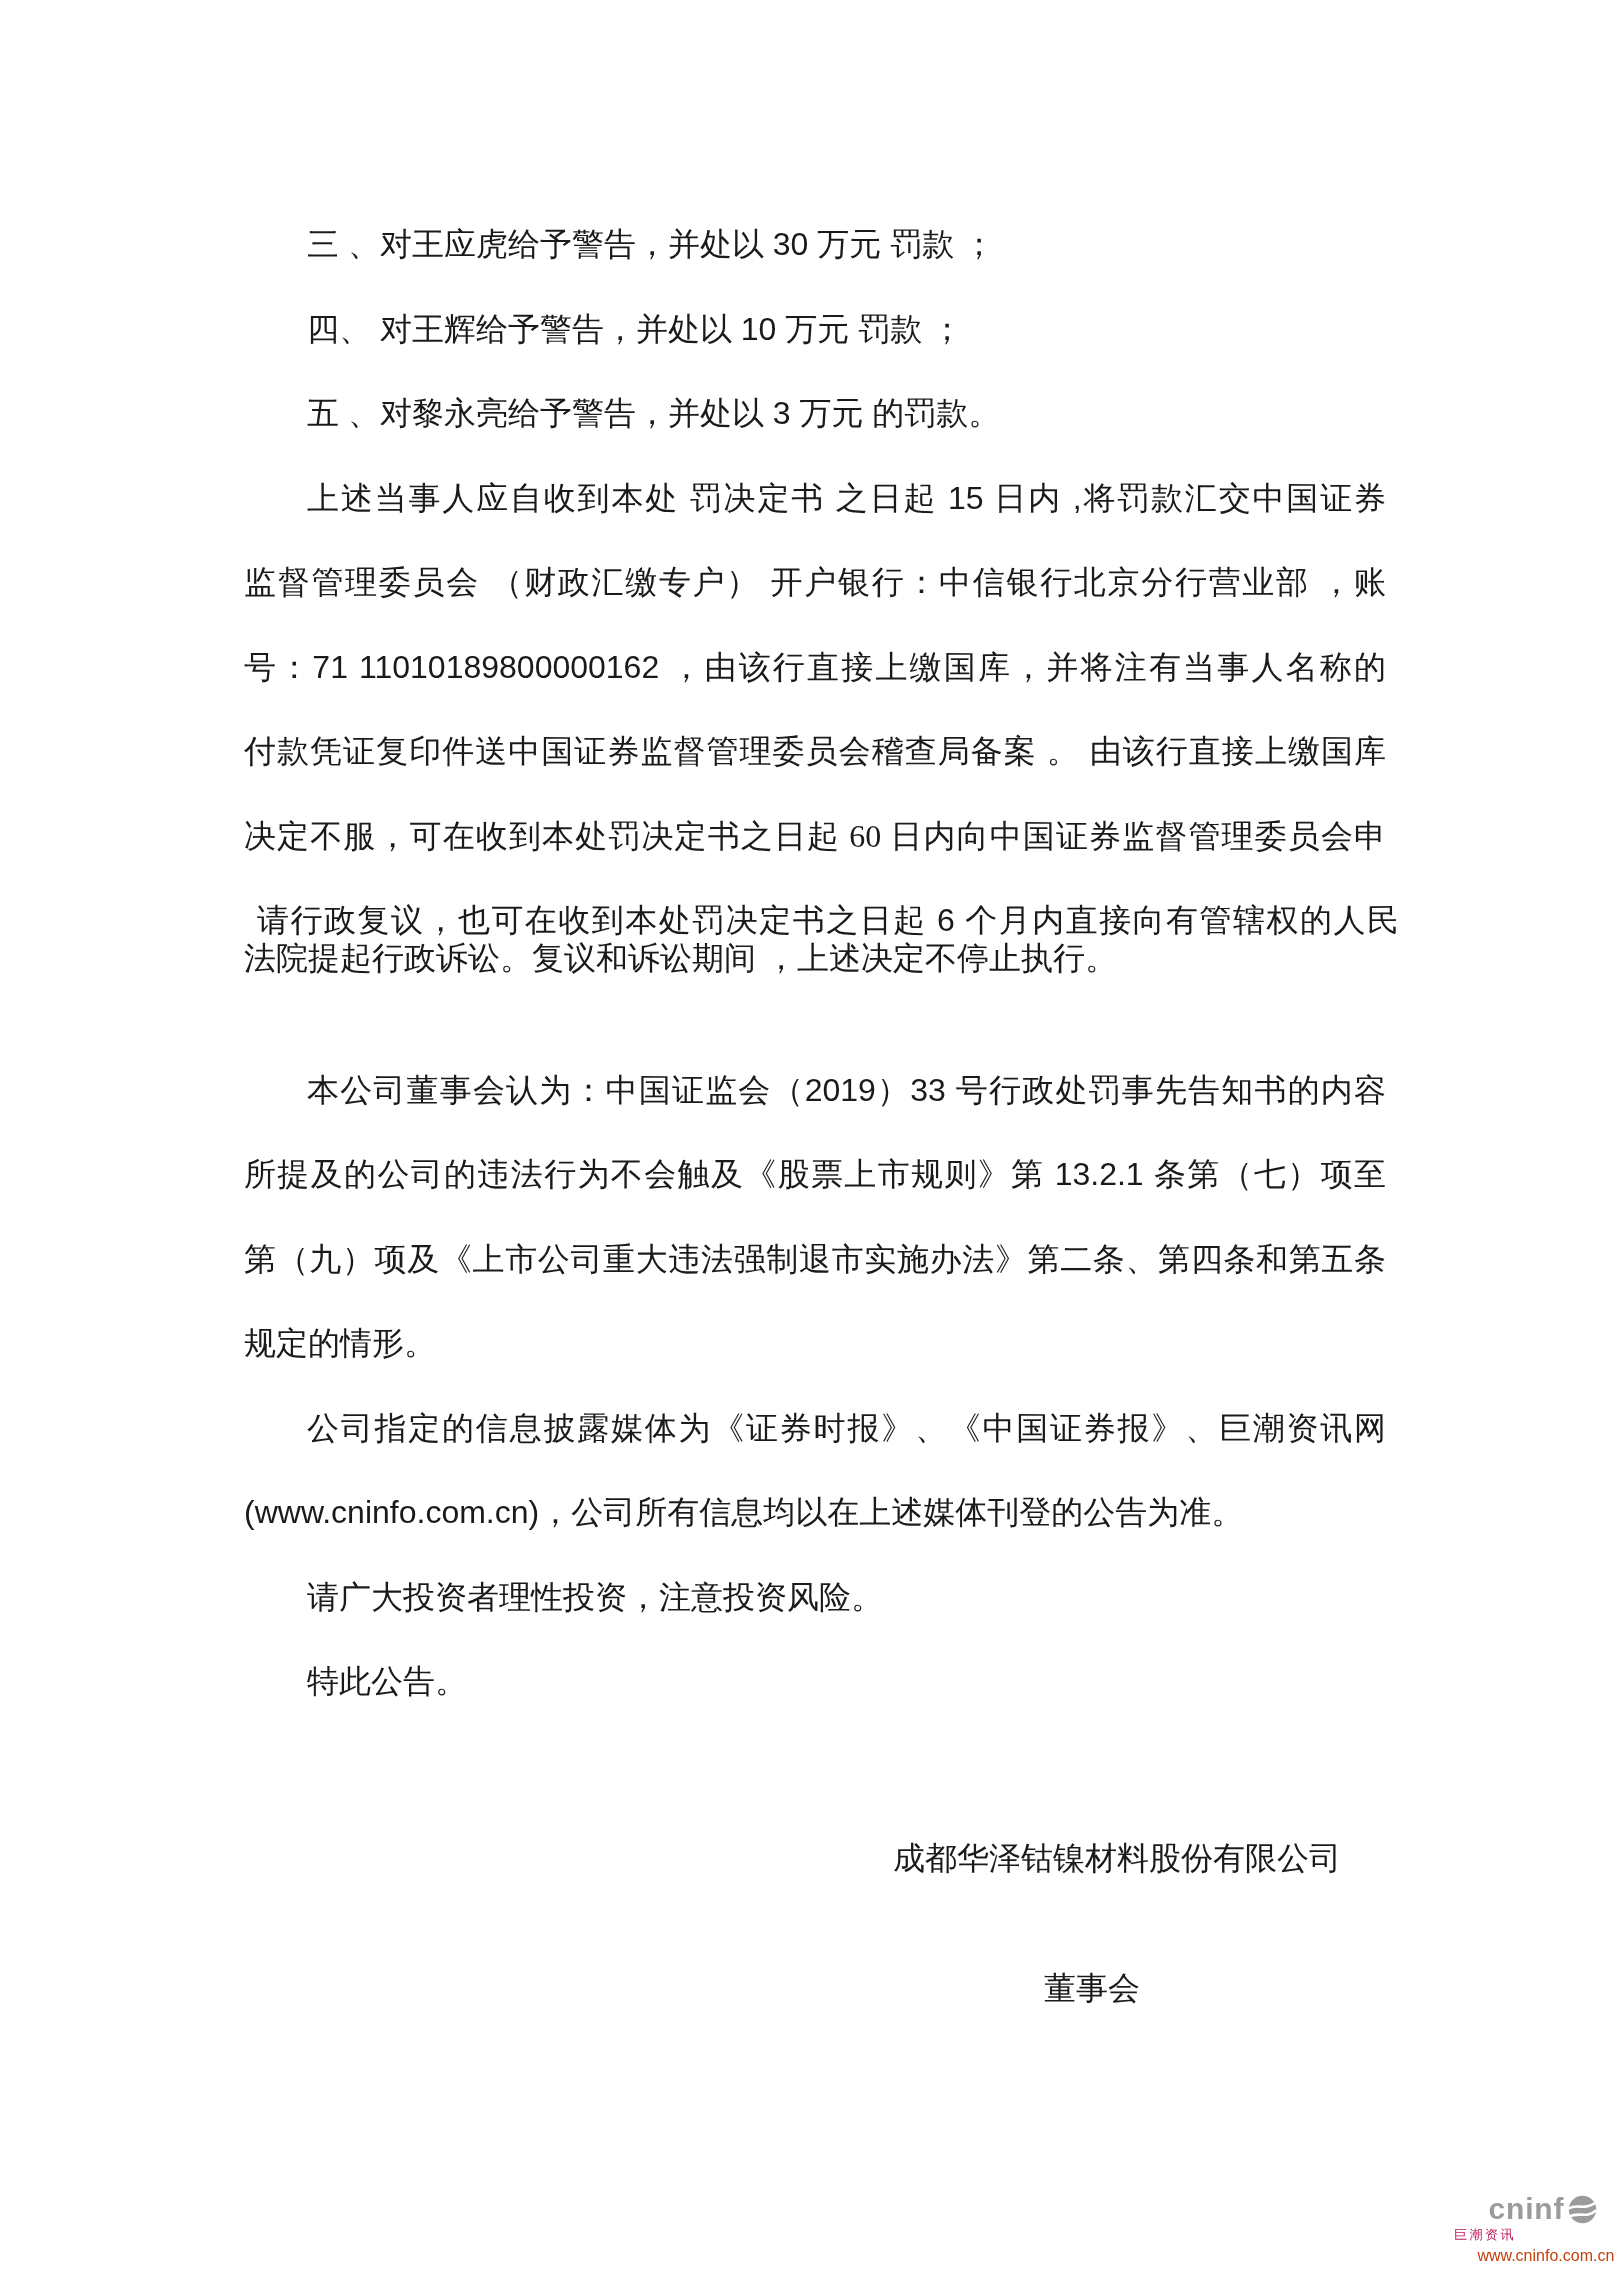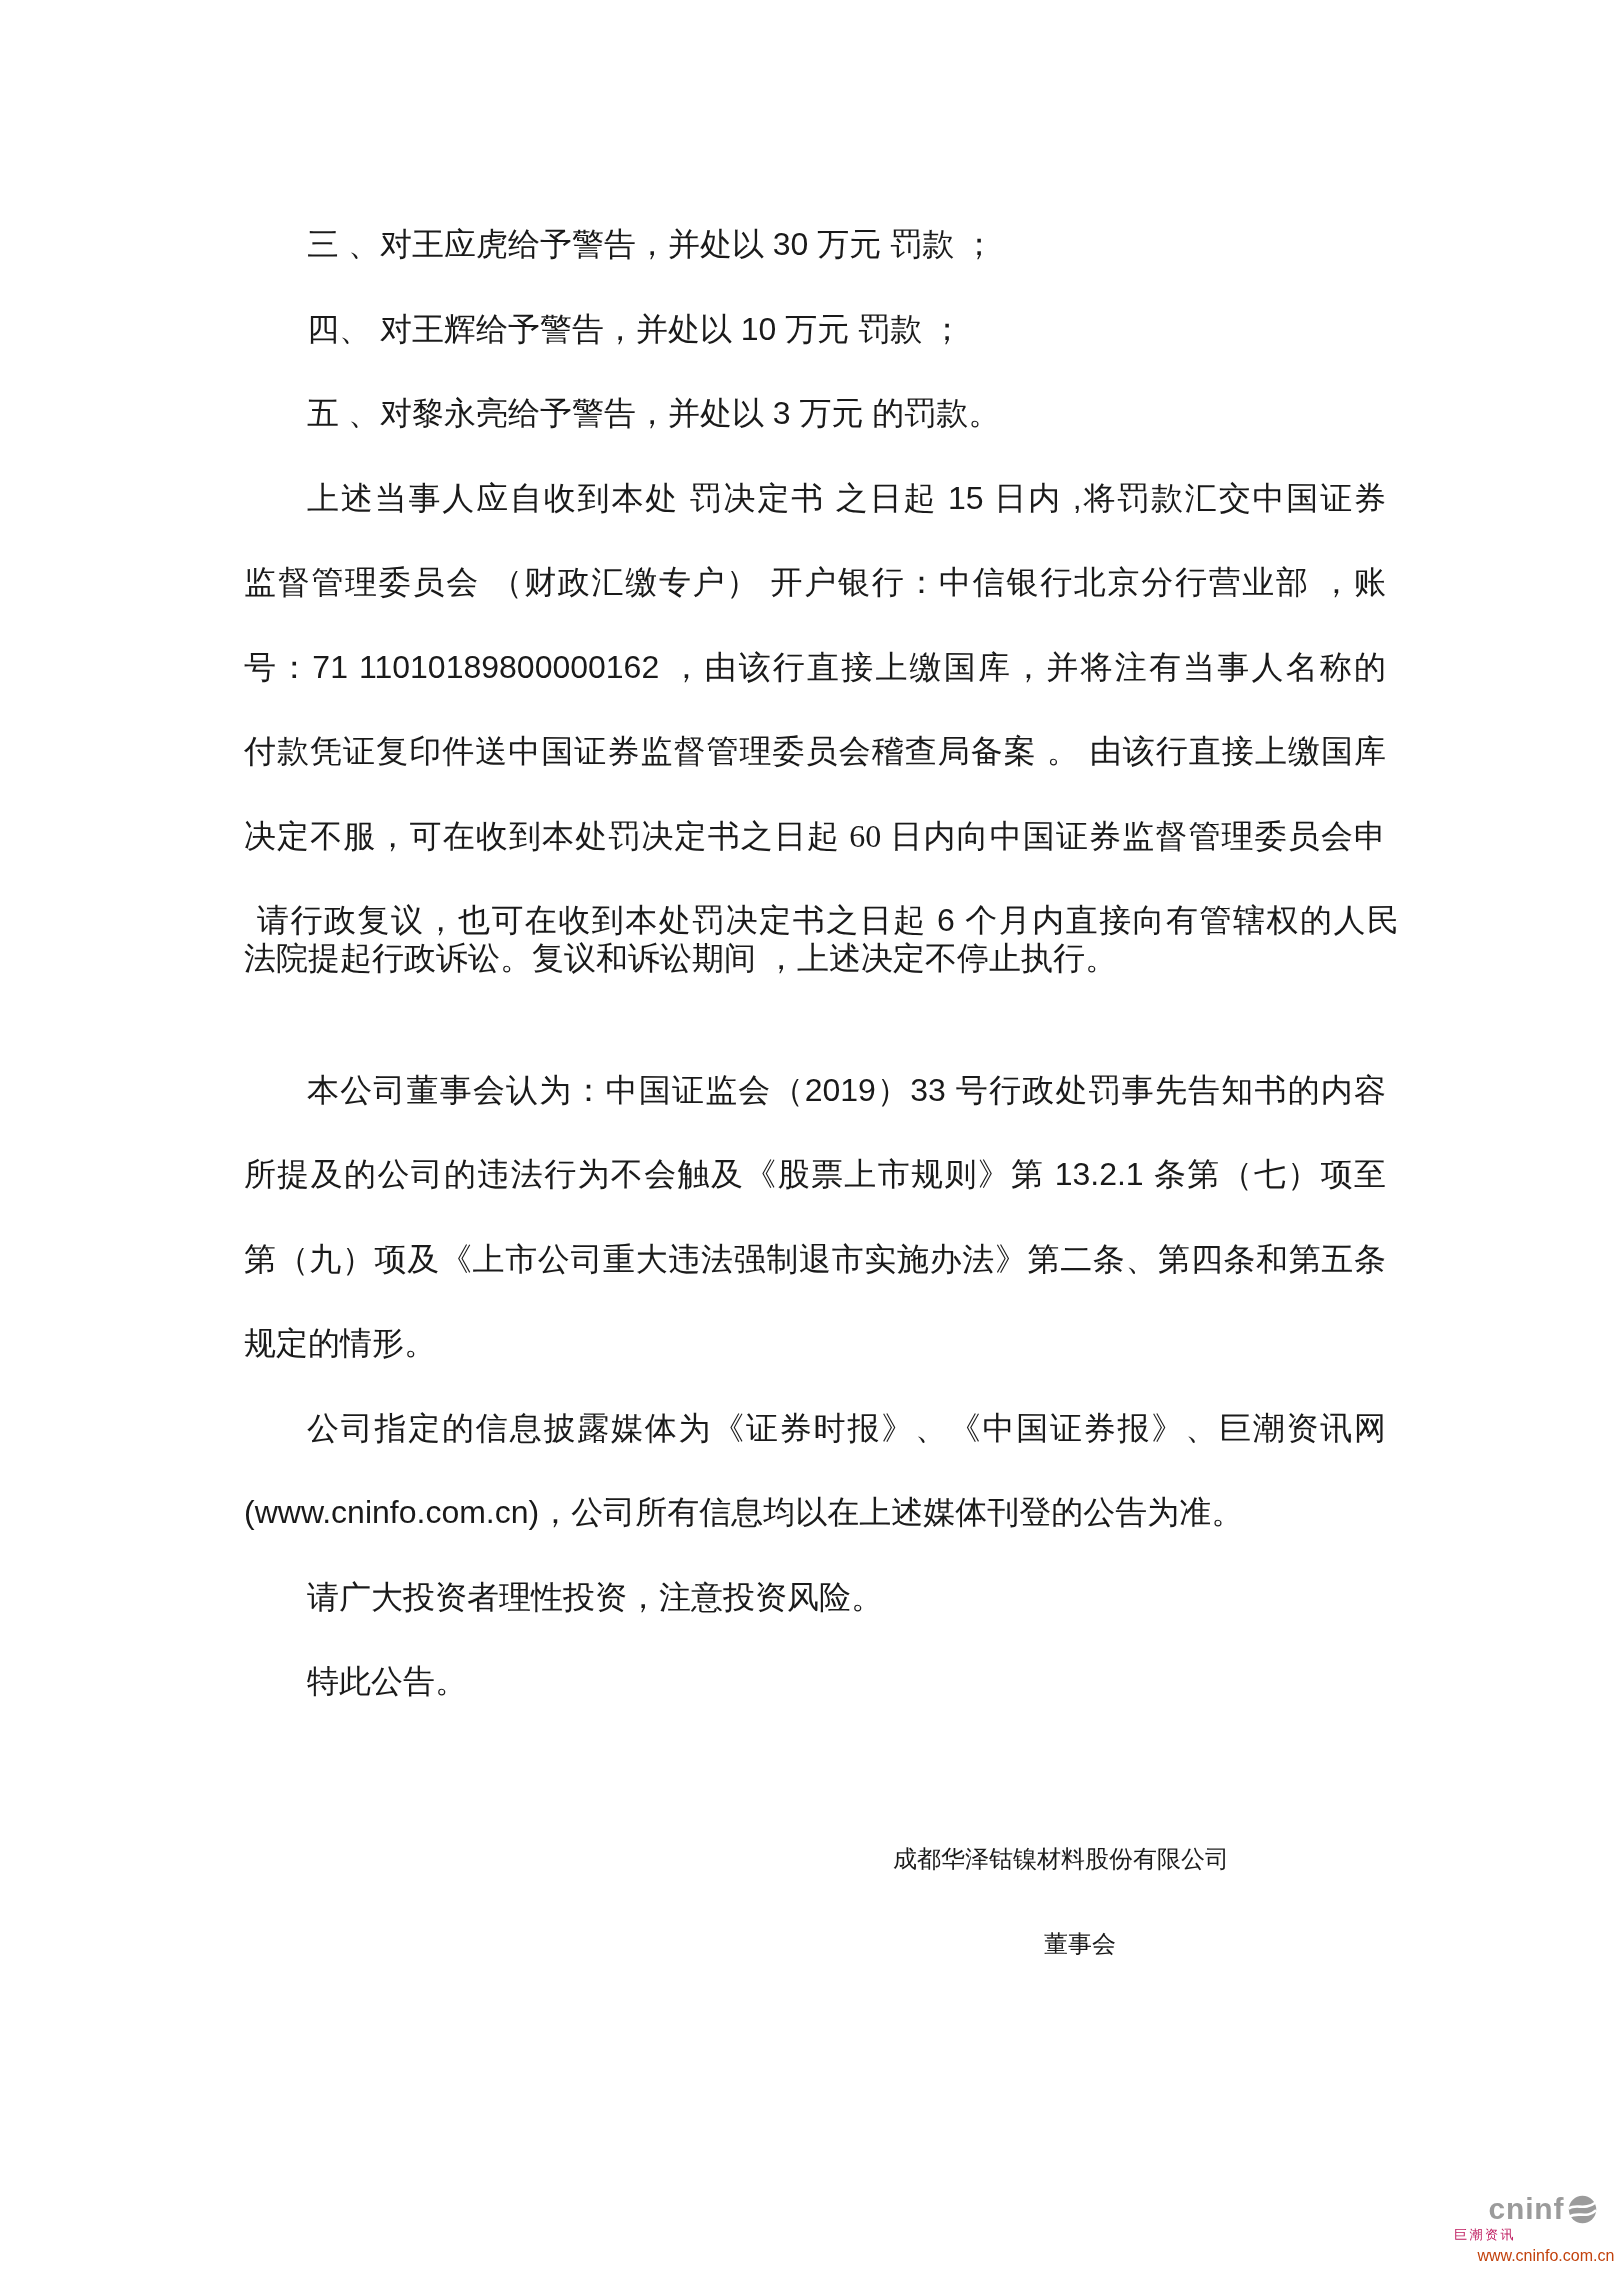--- a/index.html
+++ b/index.html
@@ -27,25 +27,25 @@
   .style-justify, .style-indent-justify {
     white-space:normal;
     text-align:justify;
     text-align-last:justify;
   }
   .style-indent-justify { text-indent:63px; }
   .sig {
     position:absolute;
     height:85px;
     line-height:85px;
-    font-size:24px;
+    font-size:32px;
     white-space:pre;
   }
   .sig-company { left:893px; top:1816px; }
-  .sig-board   { left:1044px; top:1901px; }
+  .sig-board   { left:1044px; top:1946px; }
   .sig-date    { left:949px; top:1985px; }
   .watermark {
     position:absolute;
     left:1454px; top:2193px;
     width:162px;
     color:#9b9b9b;
   }
   .wm-row1 {
     display:flex;
     justify-content:flex-end;

